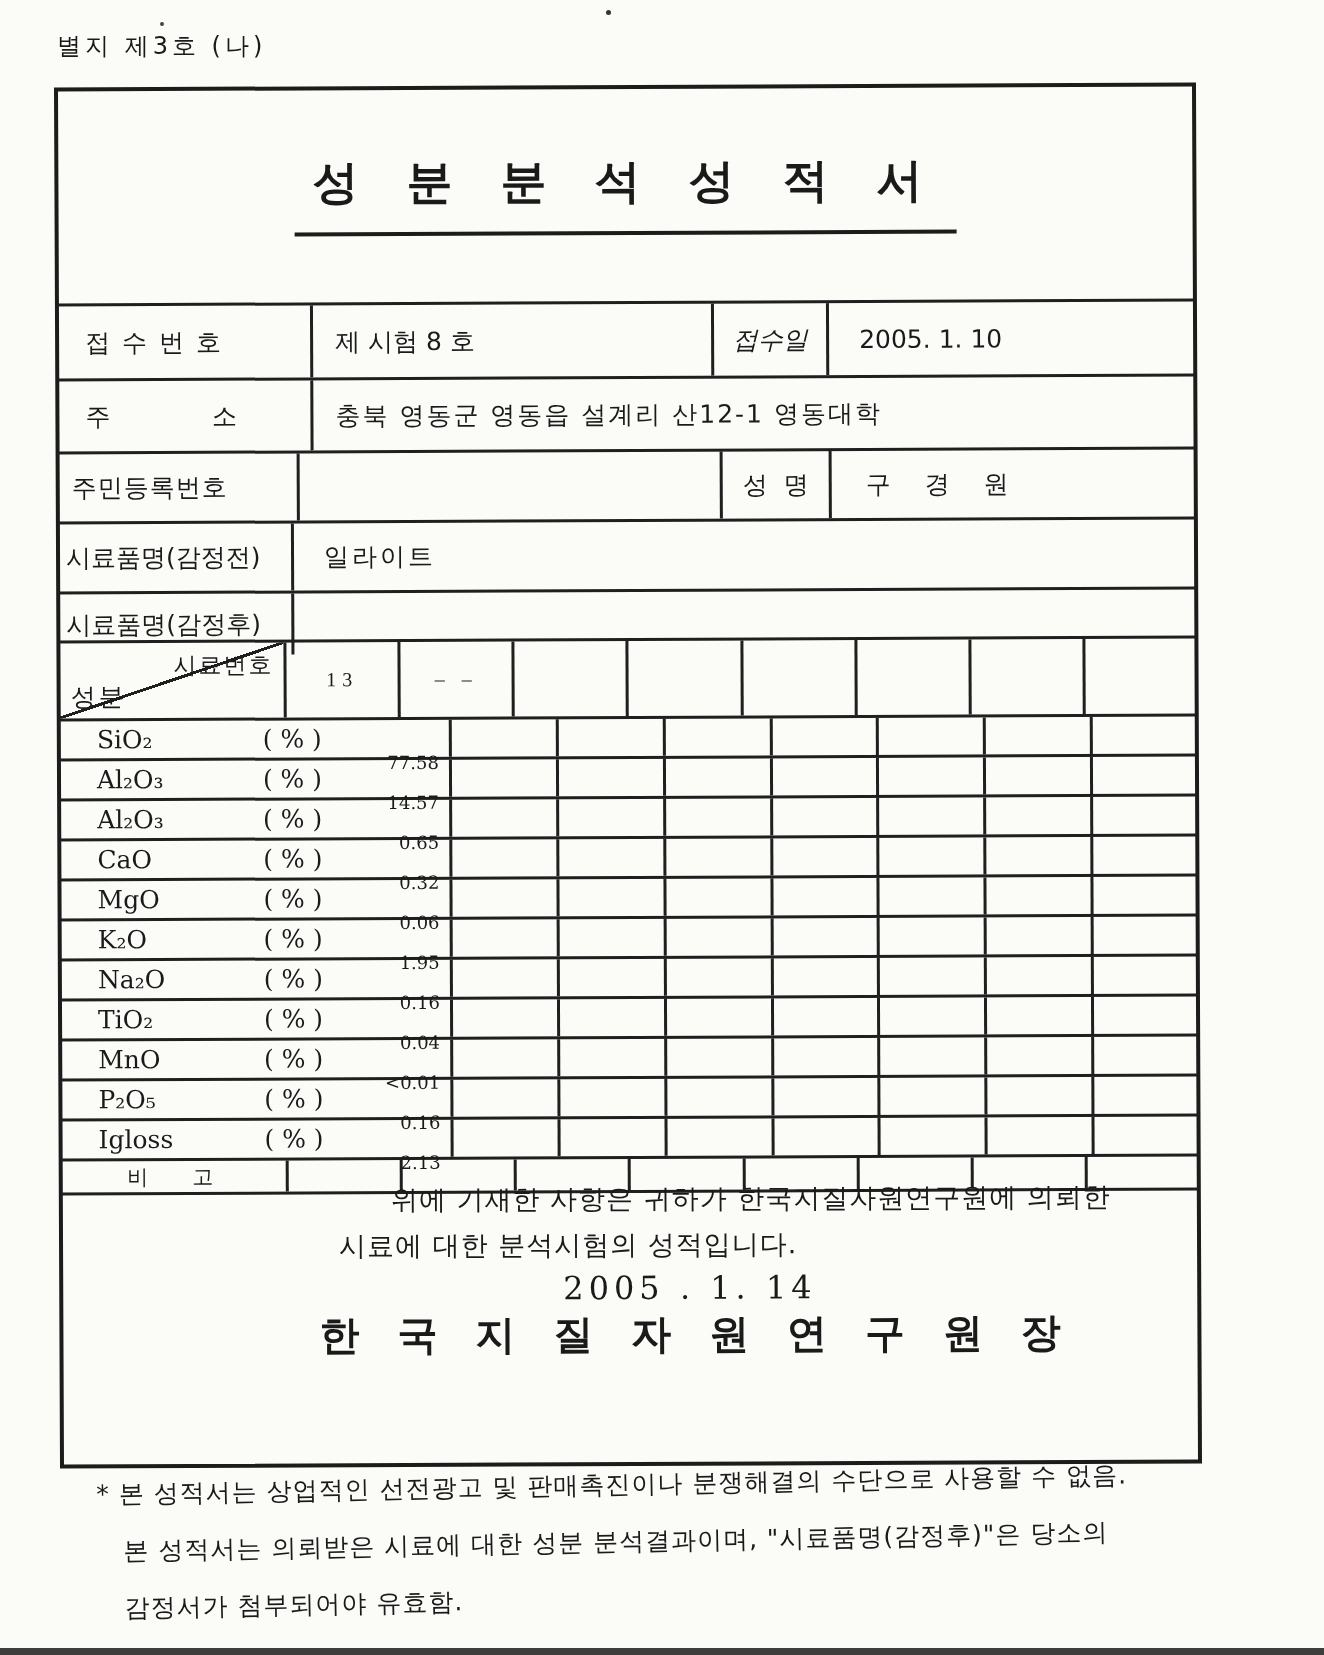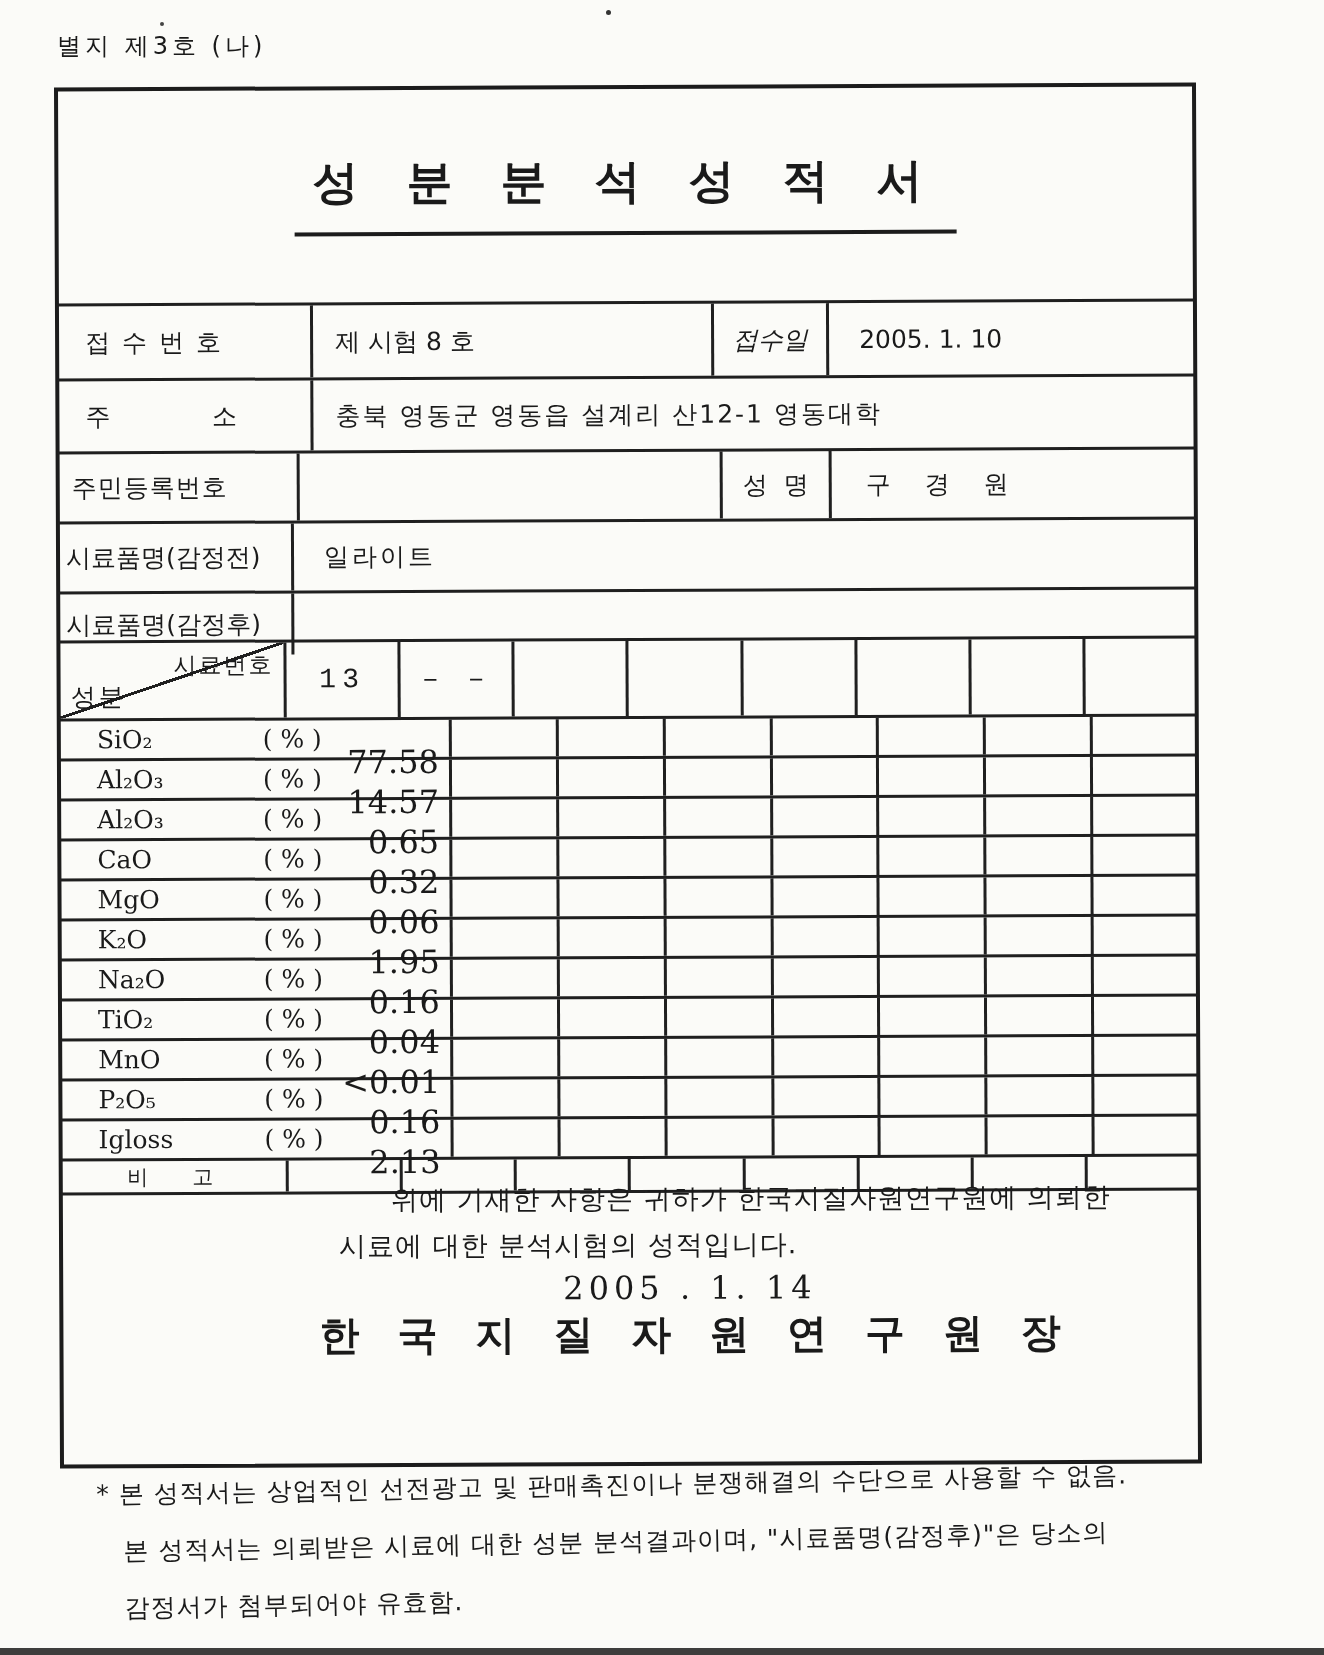--- a/index.html
+++ b/index.html
@@ -39,24 +39,24 @@
   .crow.body{height:37px;}
   .crow.remarks{height:31px;}
   .diag{
     position:relative;
     background:linear-gradient(to bottom right,
       transparent calc(50% - 1.5px), #1f1f1f calc(50% - 1.5px),
       #1f1f1f calc(50% + 1.5px), transparent calc(50% + 1.5px));
   }
   .diag .tr{position:absolute;top:7px;right:10px;font-size:23px;letter-spacing:2px;}
   .diag .blb{position:absolute;bottom:5px;left:12px;font-size:25px;letter-spacing:3px;}
-  .sampnum{justify-content:center;font-size:28px;font-family:Liberation Mono, monospace;letter-spacing:6px;}
+  .sampnum{justify-content:center;font-size:20px;font-family:Liberation Serif, serif;letter-spacing:6px;}
   .comp-lbl{justify-content:space-between;padding:0 10px 0 38px;font-size:25px;
     font-family:"DejaVu Serif",serif;white-space:pre;}
-  .val{justify-content:flex-end;padding-right:10px;font-size:32px;font-family:"DejaVu Serif",serif;margin-top:42px;}
+  .val{justify-content:flex-end;padding-right:10px;font-size:18px;font-family:"DejaVu Serif",serif;margin-top:42px;}
   .rem{justify-content:center;font-size:21px;letter-spacing:6px;white-space:pre;}
   
   .stmt1{position:absolute;top:1092px;left:328px;font-size:27px;letter-spacing:1px;white-space:pre;}
   .stmt2{position:absolute;top:1138px;left:276px;font-size:27px;letter-spacing:1px;white-space:pre;}
   .stmt-date{position:absolute;top:1180px;left:500px;font-size:32px;letter-spacing:5px;
     font-family:"DejaVu Serif",serif;white-space:pre;}
   .signer{position:absolute;top:1218px;left:256px;font-size:40px;font-weight:bold;
     letter-spacing:12px;white-space:pre;}
   
   .footnote{position:absolute;left:96px;top:1478px;width:1140px;

